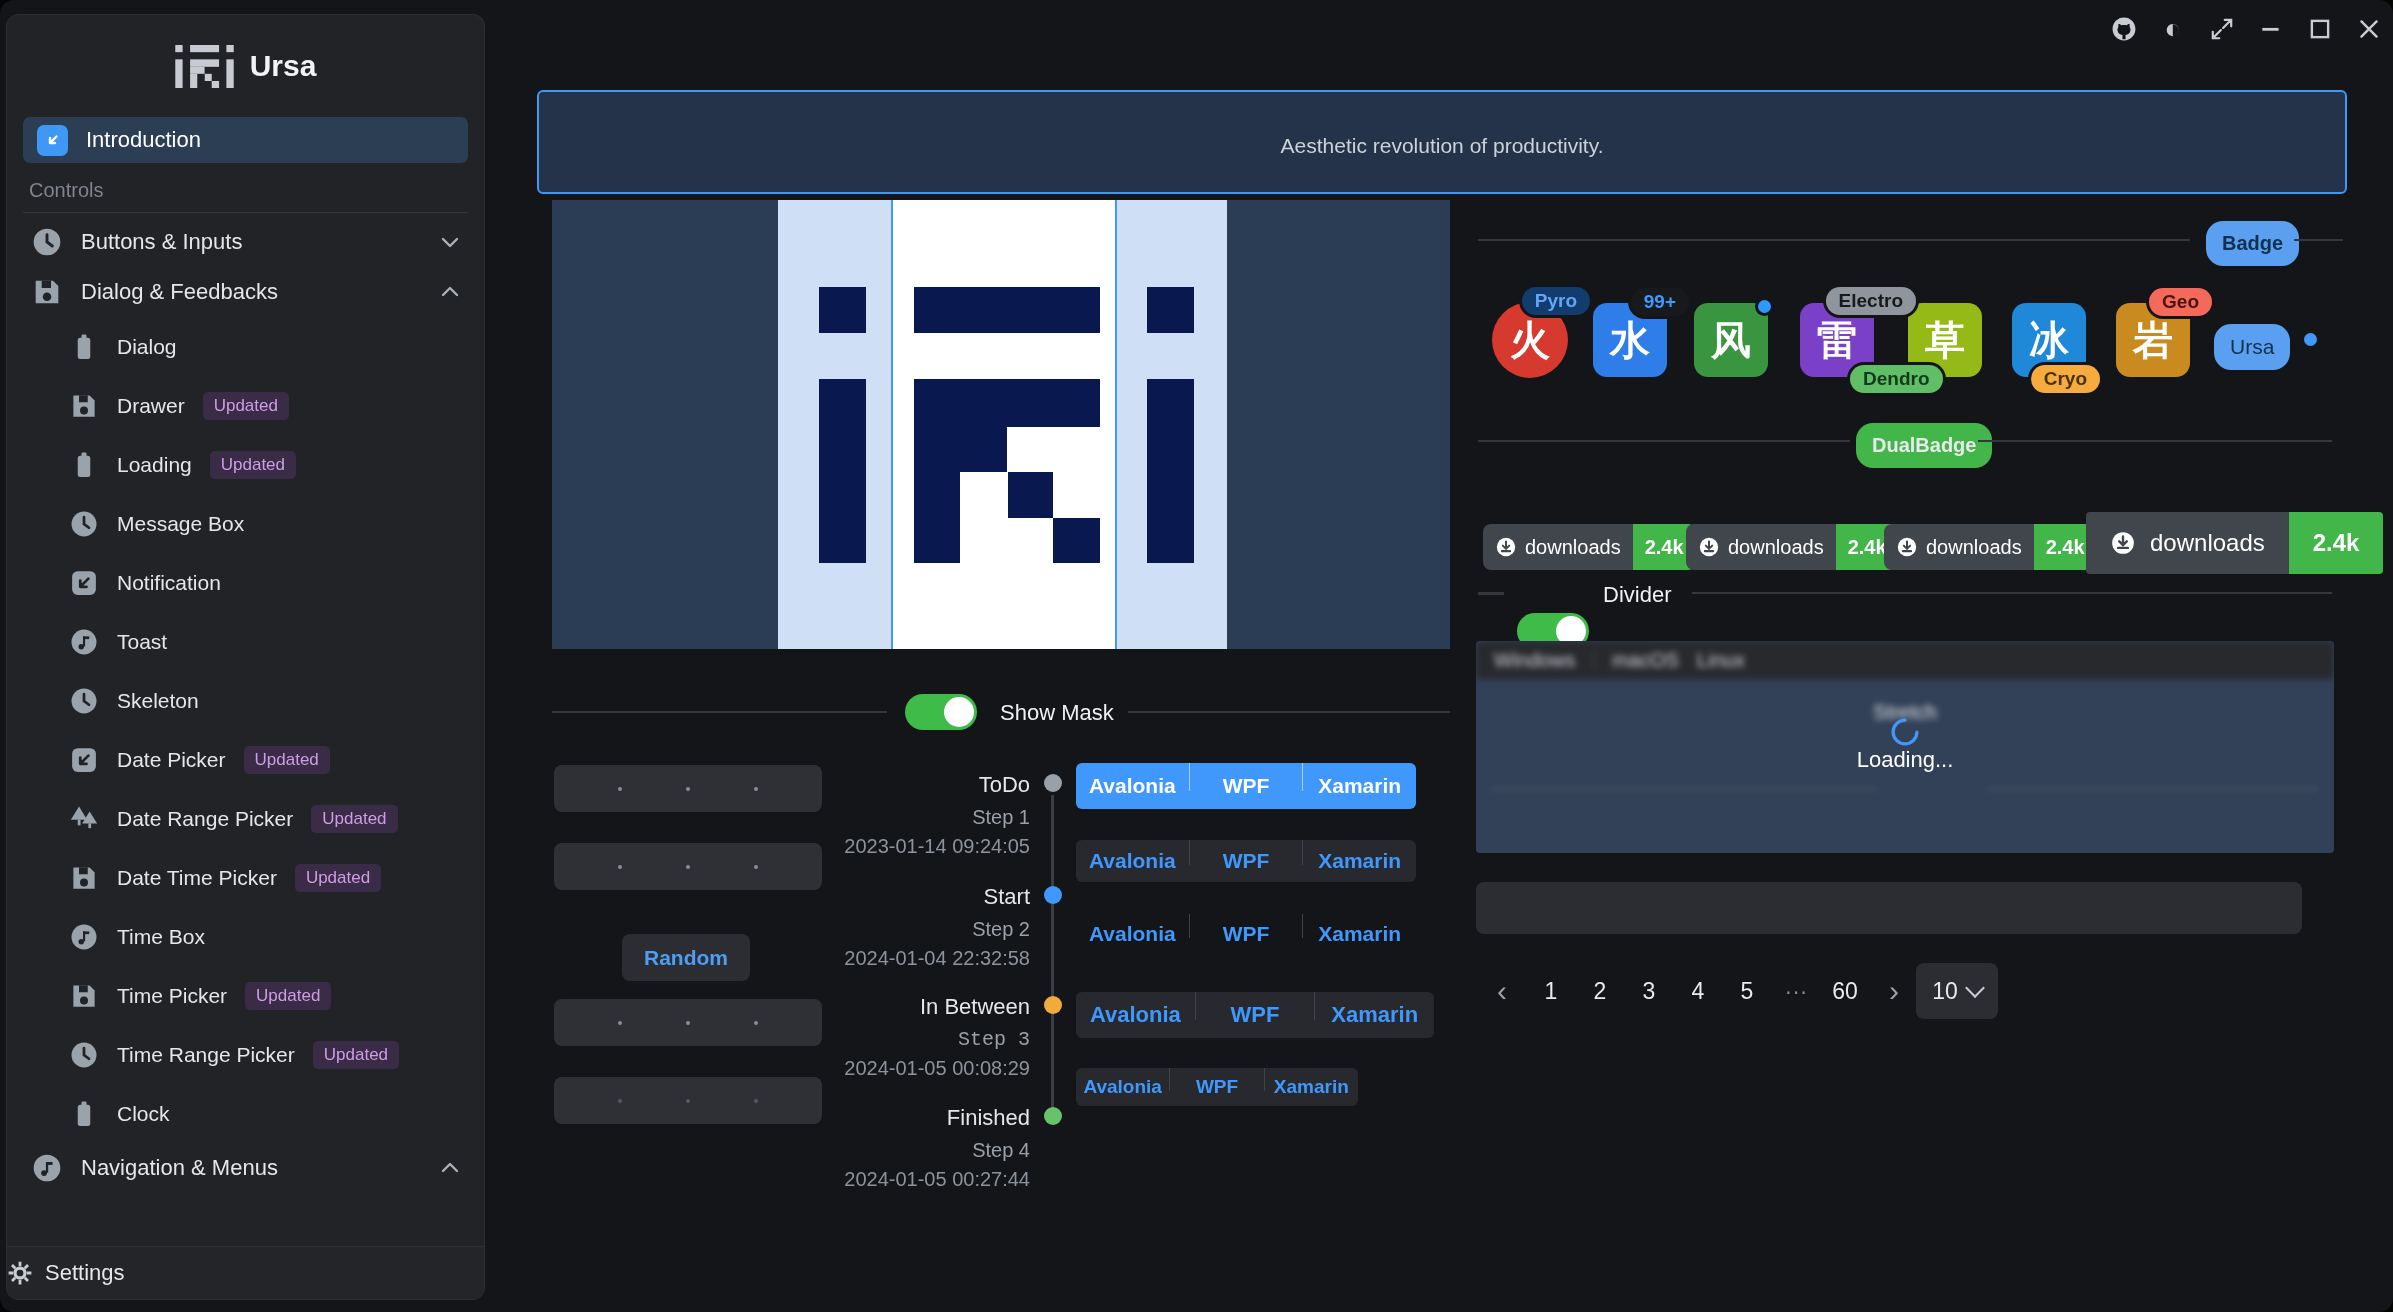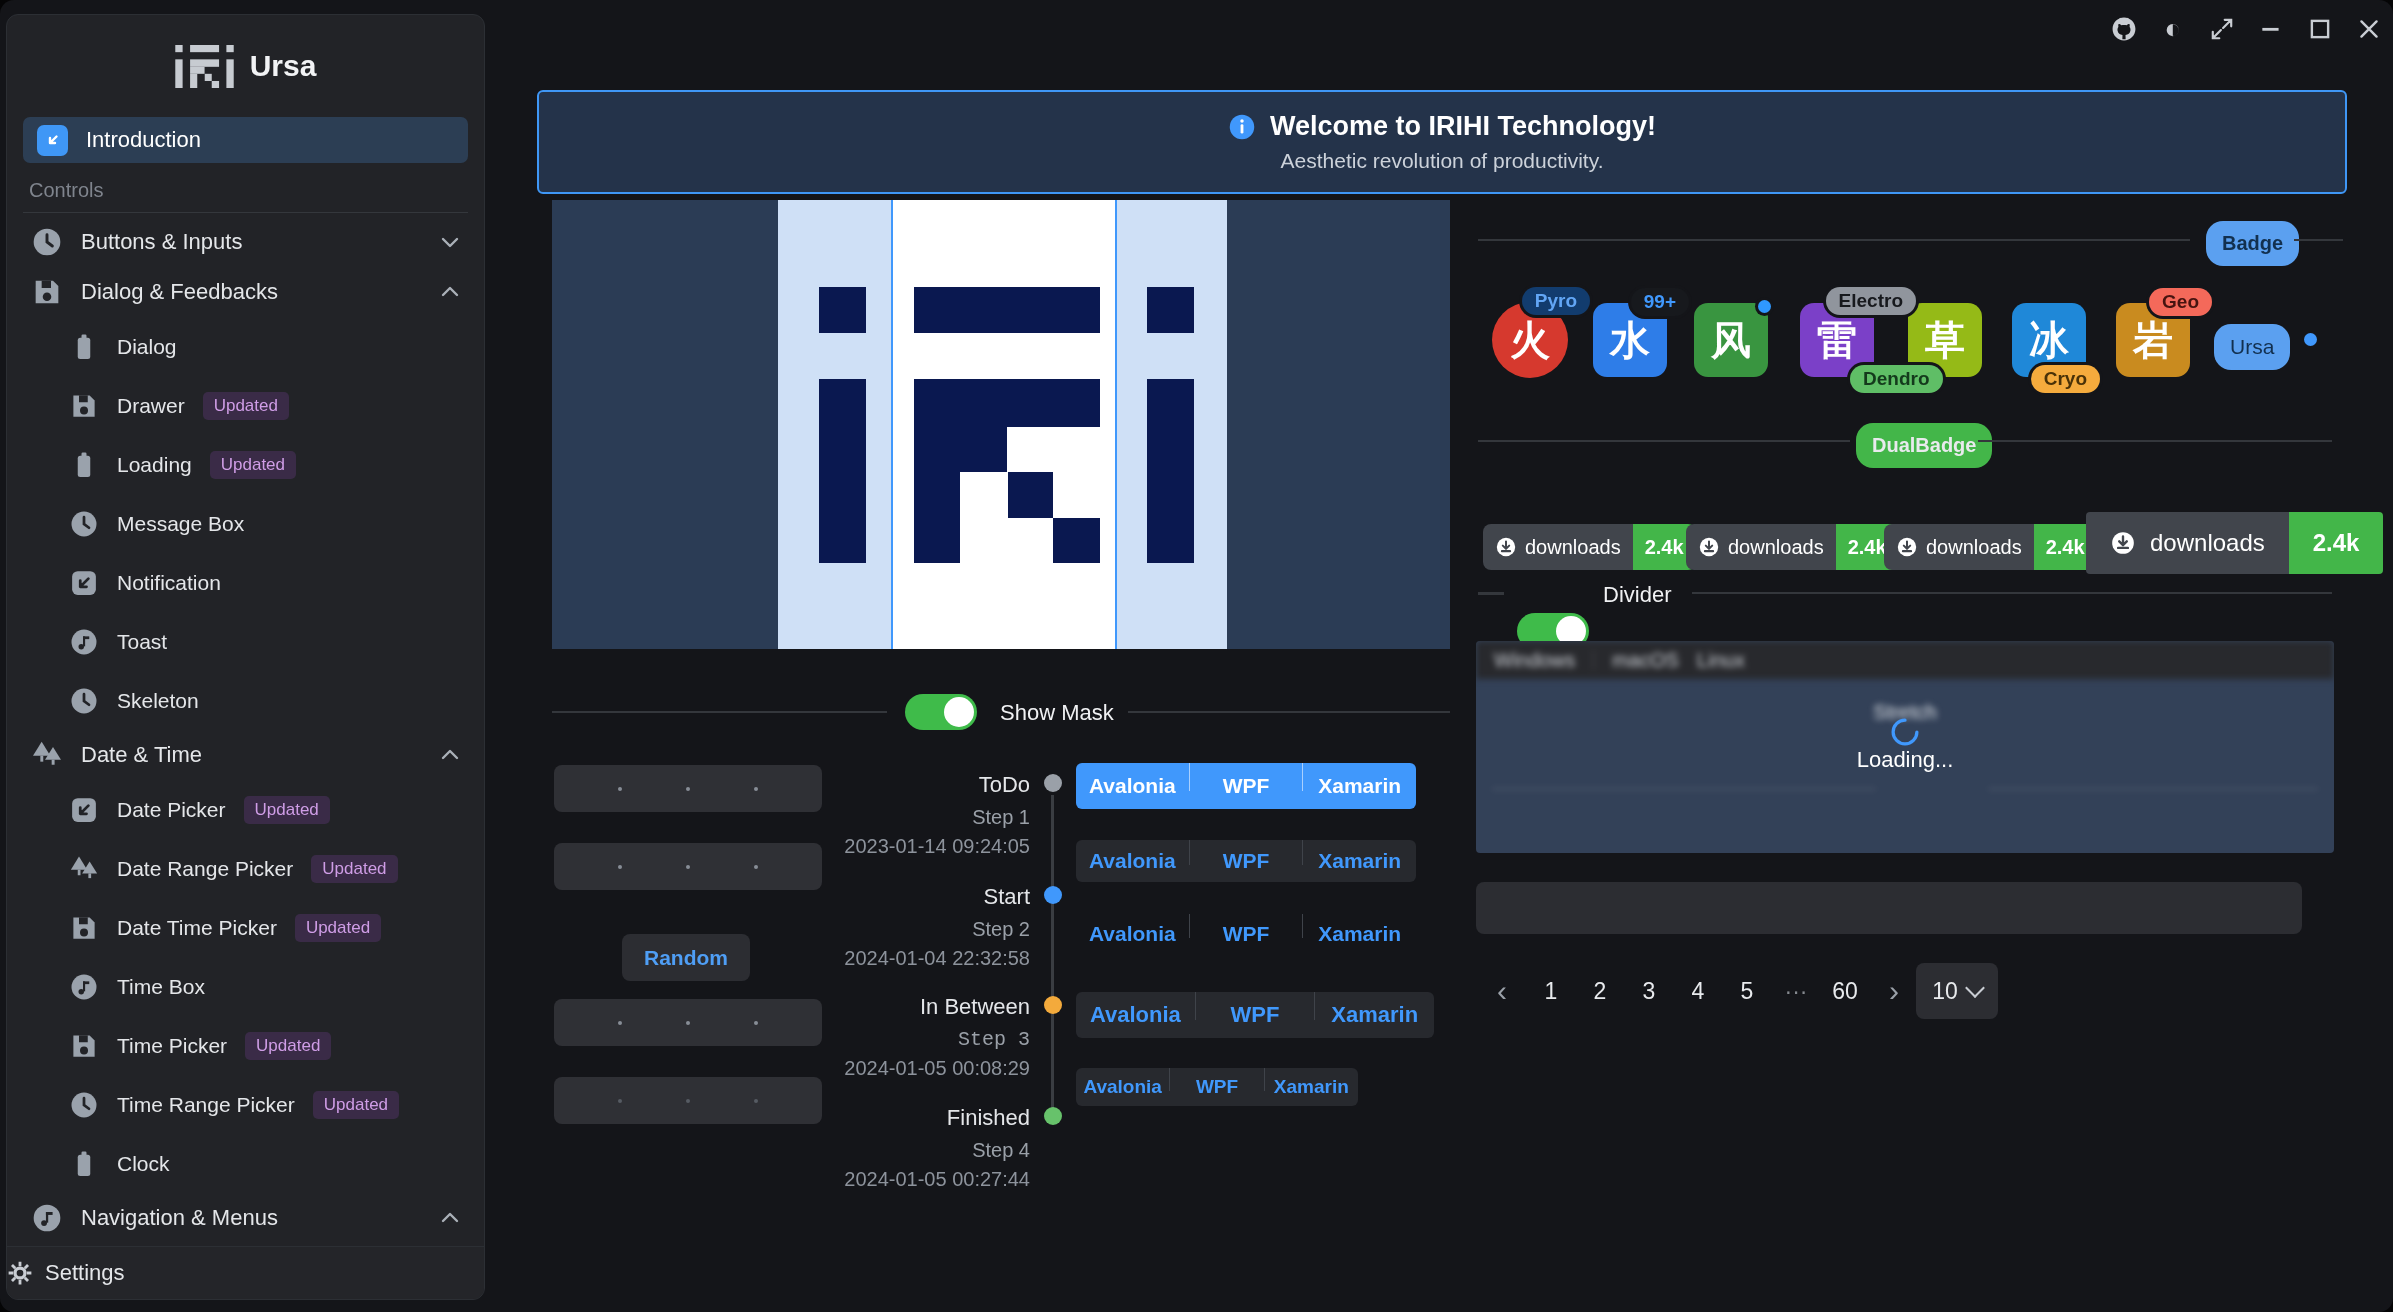--- a/index.html
+++ b/index.html
@@ -324,30 +324,20 @@
             <use href="#i-note"></use>
           </svg>
         <span class="lbl">Toast</span>
       </div>
       <div class="nav-row lvl1">
         <svg class="icn nav-ic" width="30" height="30">
             <use href="#i-clock"></use>
           </svg>
         <span class="lbl">Skeleton</span>
       </div>
-      <div class="nav-row lvl0">
-        <svg class="icn nav-ic" width="32" height="32">
-            <use href="#i-trees"></use>
-          </svg>
-        <span class="lbl">Date &amp; Time</span>
-          <span class="spacer"></span>
-        <svg class="icn chev" width="24" height="24">
-            <use href="#i-chev-up"></use>
-          </svg>
-      </div>
       <div class="nav-row lvl1">
         <svg class="icn nav-ic" width="30" height="30">
             <use href="#i-arrow"></use>
           </svg>
         <span class="lbl">Date Picker</span>
         <span class="badge-updated">Updated</span>
       </div>
       <div class="nav-row lvl1">
         <svg class="icn nav-ic" width="30" height="30">
             <use href="#i-trees"></use>
@@ -407,26 +397,20 @@
 
     <div id="settings-bar">
       <svg class="icn" width="26" height="26" style="color:#c9cdd3">
           <use href="#i-gear"></use>
         </svg>
       <span>Settings</span>
     </div>
   </div>
 
   <div id="banner">
-    <div class="title-row">
-      <svg class="icn" width="28" height="28">
-          <use href="#i-info"></use>
-        </svg>
-      <span class="title">Welcome to IRIHI Technology!</span>
-    </div>
     <div class="subtitle">Aesthetic revolution of productivity.</div>
   </div>
 
   <div id="logo-panel">
     <div class="stripe" style="left:226px;width:113px;background:#cfe0f6;"></div>
     <div class="stripe" style="left:341px;width:222px;background:#ffffff;"></div>
     <div class="stripe" style="left:565px;width:110px;background:#cfe0f6;"></div>
     <div class="vline" style="left:339px;"></div>
     <div class="vline" style="left:563px;"></div>
     <svg class="icn abs" style="left:267px;top:87px;color:#0a1850;" width="375" height="276">

